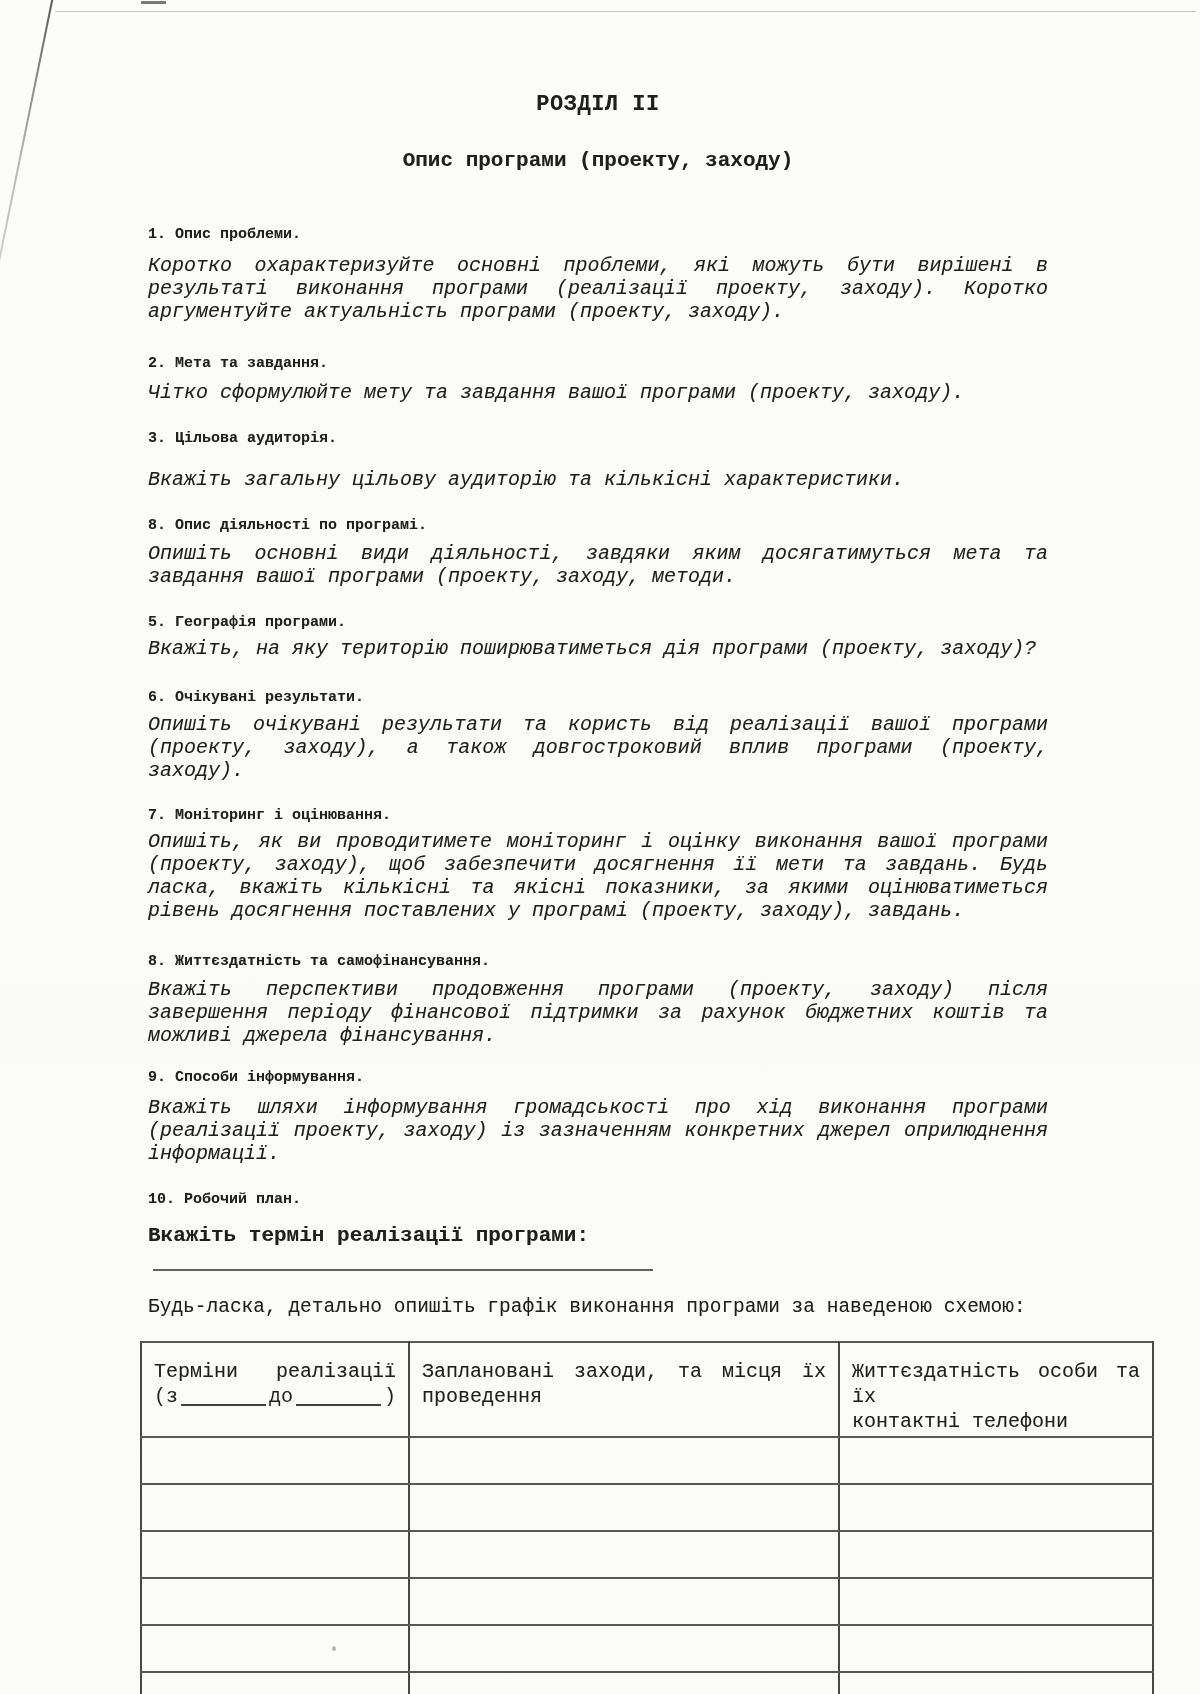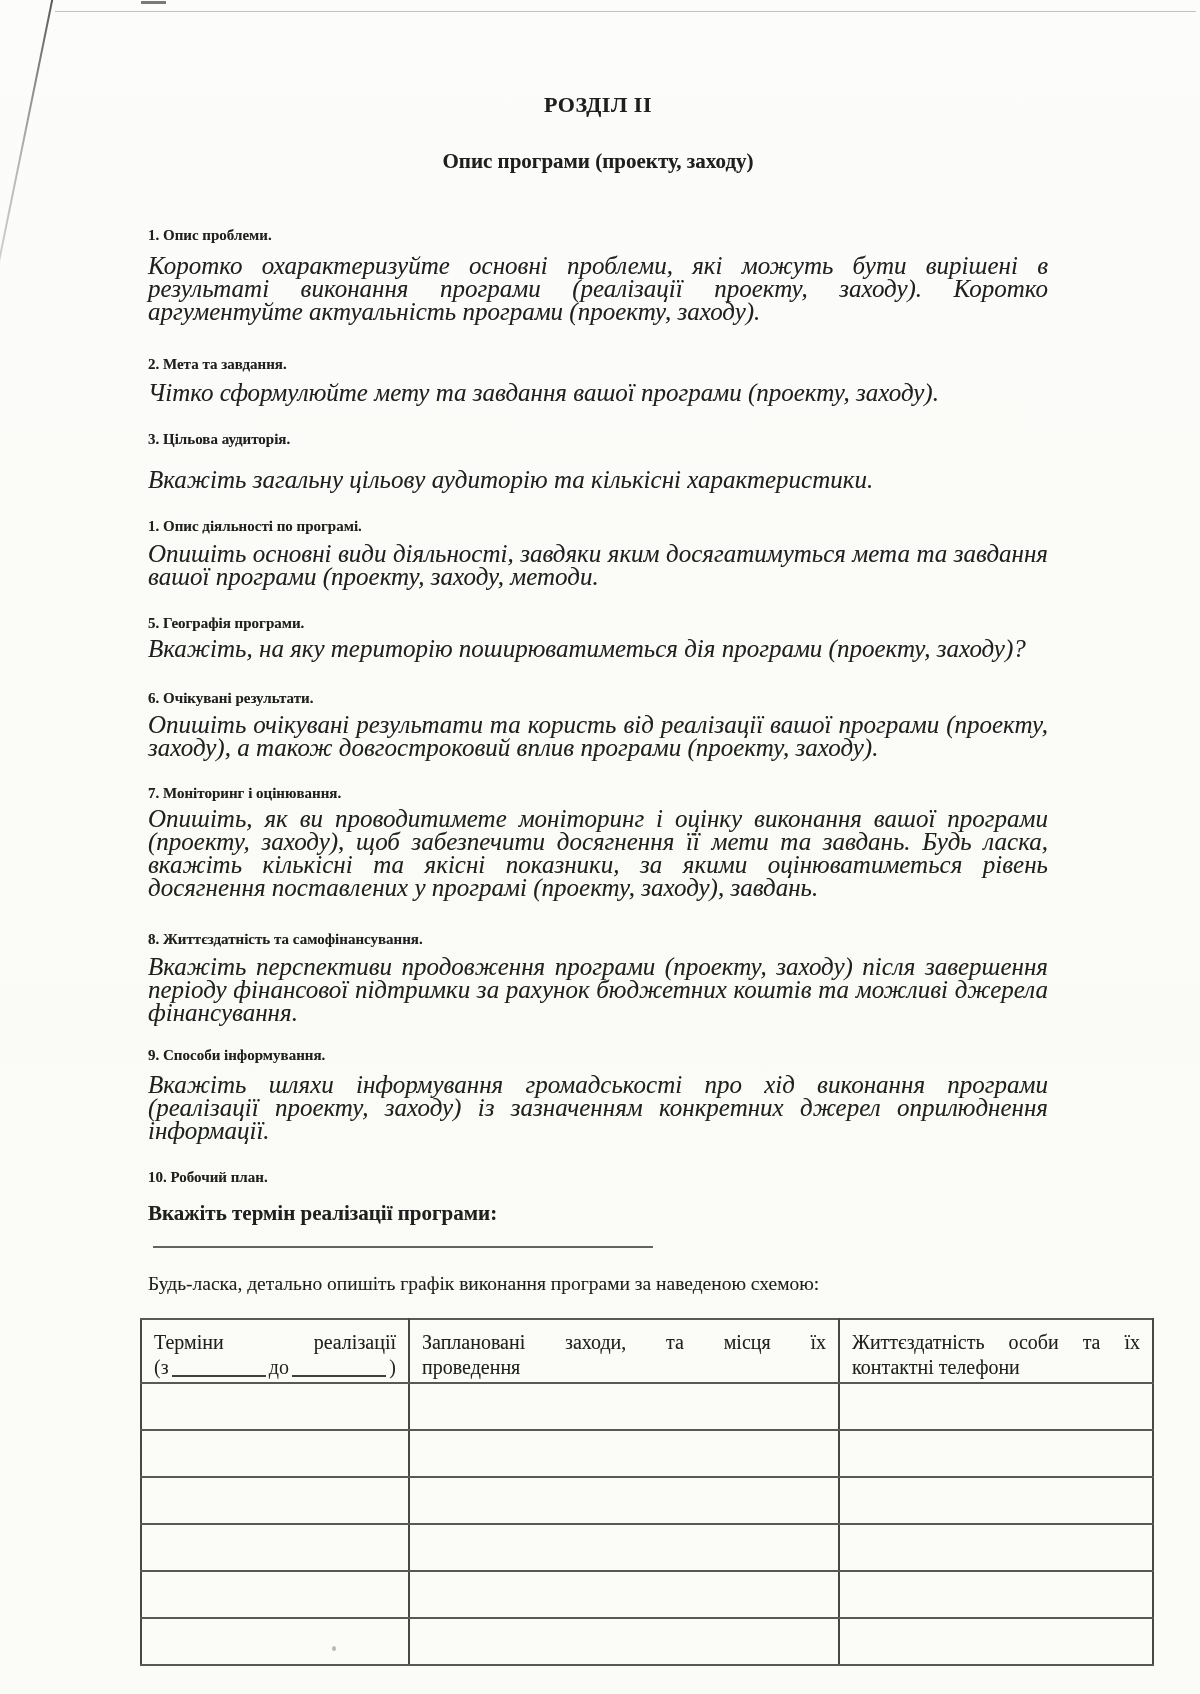--- a/index.html
+++ b/index.html
@@ -2,21 +2,21 @@
 <html><head>
 <meta charset="utf-8">
 <style>
   html, body { margin: 0; padding: 0; background: #e9e9e9; }
   .page {
     position: relative;
     width: 1200px;
     height: 1694px;
     margin: 0 auto;
     background: linear-gradient(180deg, #fcfcfa 0%, #fafaf7 60%, #fbfbf8 100%);
-    font-family: Liberation Serif, serif;
+    font-family: Liberation Mono, monospace;
     color: #1f1f1f;
     overflow: hidden;
   }
   .content { padding: 0 152px 0 148px; }
 
   
   .edge-diagonal {
     position: absolute; left: 52px; top: -4px; width: 2px; height: 470px;
     background: linear-gradient(to bottom, rgba(70,70,70,.9), rgba(120,120,120,.55) 35%, rgba(160,160,160,.3) 70%, rgba(180,180,180,0));
     transform: rotate(11.5deg); transform-origin: top center;
@@ -37,21 +37,21 @@
     margin: 30px 0 0 0; text-align: center;
     font-size: 21px; font-weight: bold; line-height: 26px;
     text-shadow: 0 0 .5px rgba(0,0,0,.3);
   }
 
   .sec-h {
     margin: 0; font-size: 15px; font-weight: bold; line-height: 26px;
     text-shadow: 0 0 .5px rgba(0,0,0,.3);
   }
   .sec-p {
-    margin: 0; font-style: italic; font-size: 25px; line-height: 23px;
+    margin: 0; font-style: italic; font-size: 20px; line-height: 23px;
     text-align: justify; text-shadow: 0 0 .4px rgba(0,0,0,.25);
   }
   
   .h-1 { margin-top: 48px; }  .p-1 { margin-top: 6px; }
   .h-2 { margin-top: 28px; }  .p-2 { margin-top: 4px; }
   .h-3 { margin-top: 22px; }  .p-3 { margin-top: 16px; }
   .h-4 { margin-top: 22px; }  .p-4 { margin-top: 3px; }
   .h-5 { margin-top: 22px; }  .p-5 { margin-top: 1px; }
   .h-6 { margin-top: 25px; }  .p-6 { margin-top: 2px; }
   .h-7 { margin-top: 21px; }  .p-7 { margin-top: 1px; }
@@ -74,21 +74,21 @@
 
   table.plan {
     border-collapse: collapse; table-layout: fixed;
     width: 1012px; margin: 22px 0 0 -8px;
     font-size: 20px;
   }
   .plan col.c1 { width: 268px; } .plan col.c2 { width: 430px; } .plan col.c3 { width: 314px; }
   .plan th, .plan td {
     border-left: 2px solid #474747; border-right: 2px solid #474747;
     border-top: 2px solid #585858; border-bottom: 2px solid #585858;
-    vertical-align: top; padding: 10px 12px 2px 12px; box-sizing: border-box;
+    vertical-align: top; padding: 16px 12px 2px 12px; box-sizing: border-box;
     font-weight: normal; text-align: left;
   }
   .plan thead tr { height: 55px; }
   .plan tbody tr { height: 47px; }
   .hline { line-height: 25px; text-shadow: 0 0 .4px rgba(0,0,0,.25); }
   .hline.spread { text-align: justify; text-align-last: justify; }
   .from-to { display: flex; align-items: flex-end; line-height: 25px; }
   .from-to .lbl { flex: 0 0 auto; }
   .blank-underline {
     flex: 1 1 auto; height: 14px; margin: 0 3px 3px 3px;
@@ -112,21 +112,21 @@
 
     <h2 class="sec-h h-1">1. Опис проблеми.</h2>
     <p class="sec-p p-1">Коротко охарактеризуйте основні проблеми, які можуть бути вирішені в результаті виконання програми (реалізації проекту, заходу). Коротко аргументуйте актуальність програми (проекту, заходу).</p>
 
     <h2 class="sec-h h-2">2. Мета та завдання.</h2>
     <p class="sec-p p-2">Чітко сформулюйте мету та завдання вашої програми (проекту, заходу).</p>
 
     <h2 class="sec-h h-3">3. Цільова аудиторія.</h2>
     <p class="sec-p p-3">Вкажіть загальну цільову аудиторію та кількісні характеристики.</p>
 
-    <h2 class="sec-h h-4">1. Опис діяльності по програмі.</h2>
+    <h2 class="sec-h h-4">8. Опис діяльності по програмі.</h2>
     <p class="sec-p p-4">Опишіть основні види діяльності, завдяки яким досягатимуться мета та завдання вашої програми (проекту, заходу, методи.</p>
 
     <h2 class="sec-h h-5">5. Географія програми.</h2>
     <p class="sec-p p-5">Вкажіть, на яку територію поширюватиметься дія програми (проекту, заходу)?</p>
 
     <h2 class="sec-h h-6">6. Очікувані результати.</h2>
     <p class="sec-p p-6">Опишіть очікувані результати та користь від реалізації вашої програми (проекту, заходу), а також довгостроковий вплив програми (проекту, заходу).</p>
 
     <h2 class="sec-h h-7">7. Моніторинг і оцінювання.</h2>
     <p class="sec-p p-7">Опишіть, як ви проводитимете моніторинг і оцінку виконання вашої програми (проекту, заходу), щоб забезпечити досягнення її мети та завдань. Будь ласка, вкажіть кількісні та якісні показники, за якими оцінюватиметься рівень досягнення поставлених у програмі (проекту, заходу), завдань.</p>

